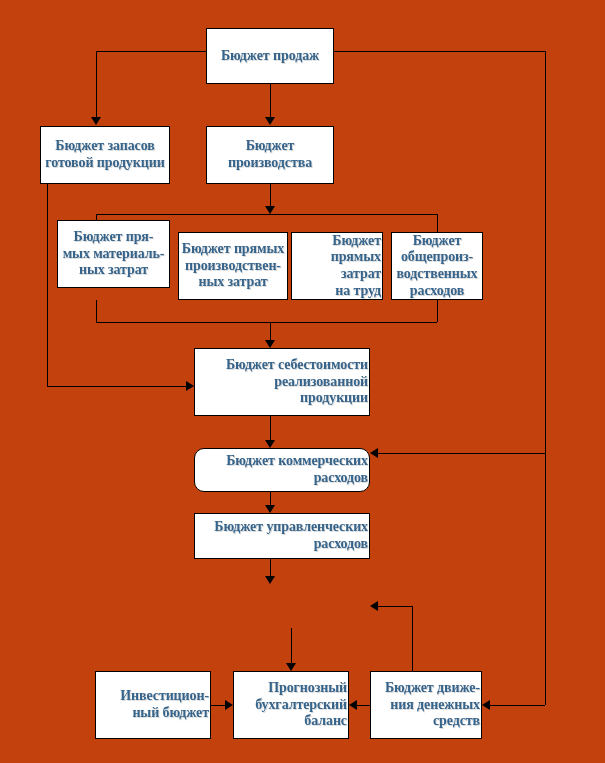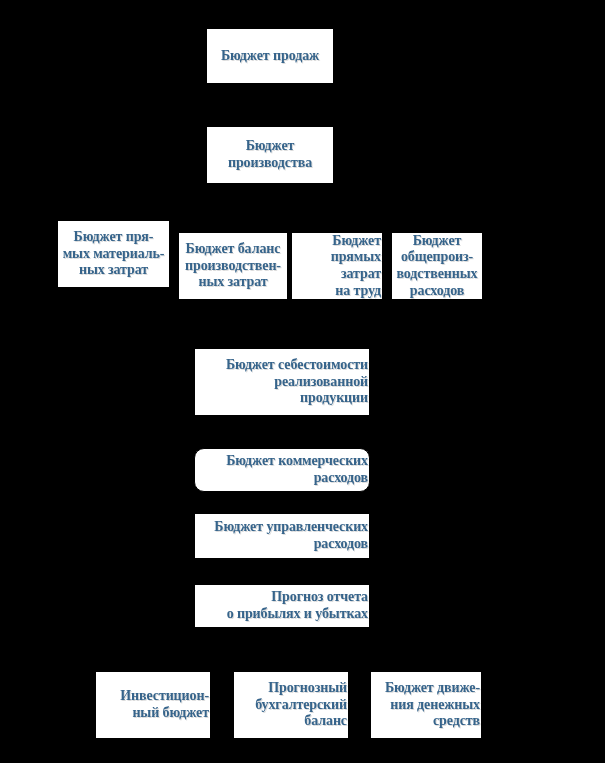--- a/index.html
+++ b/index.html
@@ -4,21 +4,21 @@
 <style>
   html, body {
     margin: 0;
     padding: 0;
     background: #FF00FF;
   }
   #canvas {
     position: relative;
     width: 605px;
     height: 763px;
-    background: #000000;
+    background: #c2410c;
     overflow: hidden;
     font-family: "Liberation Serif", "DejaVu Serif", serif;
   }
   .node {
     position: absolute;
     background: #FFFFFF;
     border: 1px solid #000000;
     box-sizing: border-box;
     display: flex;
     align-items: center;
@@ -125,34 +125,38 @@
   <div class="conn h" style="left:211px; top:705px; width:14px;"></div>
   <div class="arrow right" style="left:225px; top:700px;"></div>
 
   <div class="conn h" style="left:357px; top:705px; width:13px;"></div>
   <div class="arrow left" style="left:349px; top:700px;"></div>
 
   <div class="node" style="left:206px; top:28px; width:128px; height:56px;">
     <span class="label">Бюджет продаж</span>
   </div>
 
+  <div class="node" style="left:40px; top:126px; width:130px; height:58px;">
+    <span class="label">Бюджет запасов
+готовой продукции</span>
+  </div>
 
   <div class="node" style="left:206px; top:126px; width:128px; height:58px;">
     <span class="label">Бюджет
 производства</span>
   </div>
 
   <div class="node" style="left:57px; top:220px; width:113px; height:68px;">
     <span class="label">Бюджет пря-
 мых материаль-
 ных затрат</span>
   </div>
 
   <div class="node" style="left:178px; top:232px; width:110px; height:68px;">
-    <span class="label">Бюджет баланс
+    <span class="label">Бюджет прямых
 производствен-
 ных затрат</span>
   </div>
 
   <div class="node t-right" style="left:291px; top:232px; width:92px; height:68px;">
     <span class="label">Бюджет
 прямых затрат
 на труд</span>
   </div>
 
@@ -172,24 +176,20 @@
   <div class="node t-right" style="left:194px; top:448px; width:176px; height:44px;border-radius:10px;">
     <span class="label">Бюджет коммерческих
 расходов</span>
   </div>
 
   <div class="node t-right" style="left:194px; top:513px; width:176px; height:46px;">
     <span class="label">Бюджет управленческих
 расходов</span>
   </div>
 
-  <div class="node t-right" style="left:194px; top:584px; width:176px; height:44px;">
-    <span class="label">Прогноз отчета
-о прибылях и убытках</span>
-  </div>
 
   <div class="node t-right" style="left:233px; top:671px; width:116px; height:68px;">
     <span class="label">Прогнозный
 бухгалтерский
 баланс</span>
   </div>
 
   <div class="node t-right" style="left:95px; top:671px; width:116px; height:68px;">
     <span class="label">Инвестицион-
 ный бюджет</span>

